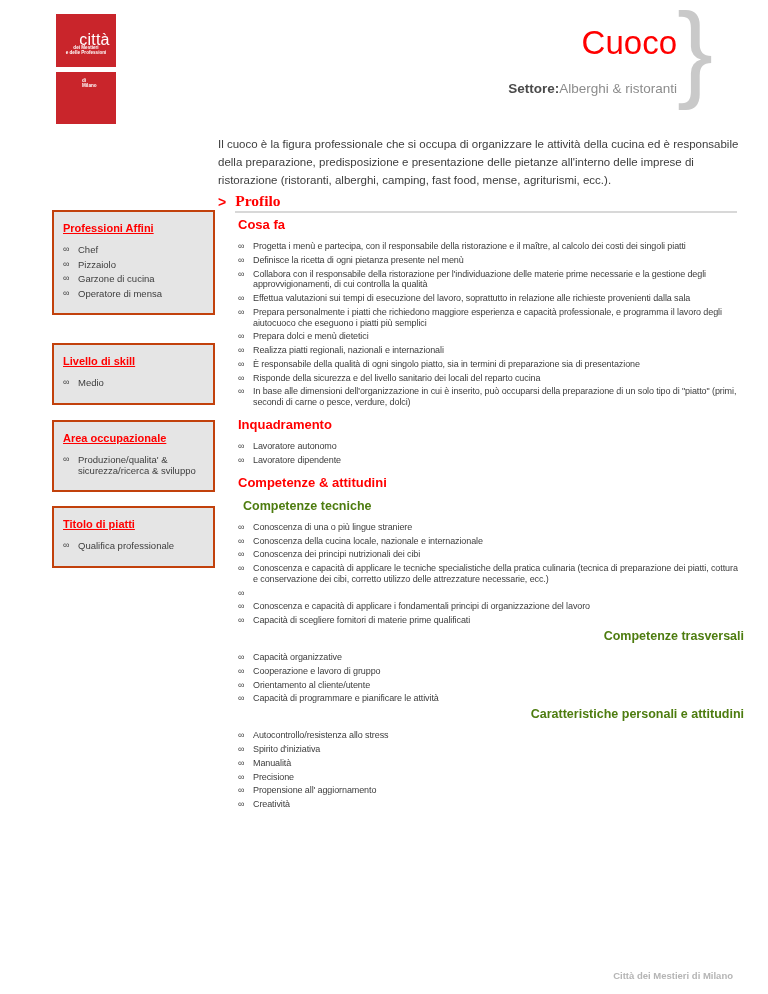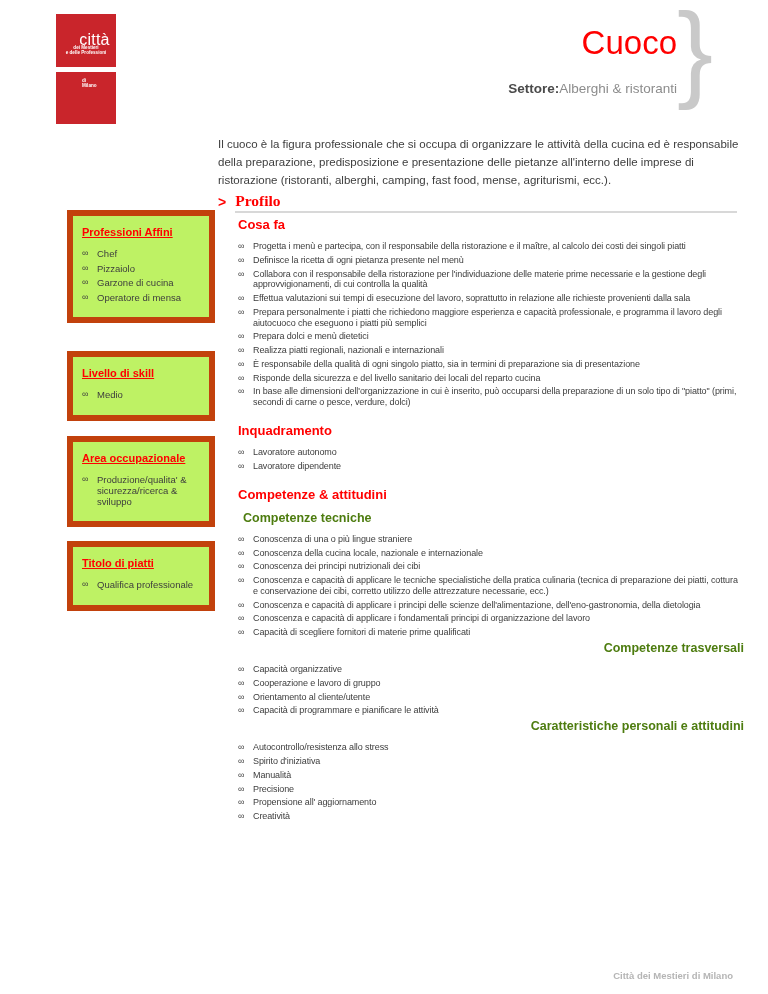--- a/index.html
+++ b/index.html
@@ -35,36 +35,36 @@
            font-size:11.5px; line-height:18px; color:#3d3d3d; }
 
   
   .profilo { position:absolute; left:218px; top:192px; width:519px; display:flex; align-items:flex-end; }
   .profilo-marker { color:#ff0000; font-weight:bold; font-size:14px; padding-bottom:3px; }
   .profilo-wrap { flex:1; margin-left:9px; border-bottom:2px solid #d8d8d8; padding-bottom:1px;font-family:Liberation Serif, serif; }
   .profilo-label { color:#ff0000; font-weight:bold; font-size:15.5px; }
 
   
   .sidebar { position:absolute; left:52px; top:210px; width:163px; }
-  .side-box { border:6px solid #c2410c; padding:10px 8px 11px 9px; background:#bef264;margin-left:15px; }
+  .side-box { border:2px solid #c2410c; padding:10px 8px 11px 9px; background:#e5e5e5; }
   .side-box + .side-box { margin-top:0; }
   .sb-gap-lg { margin-top:28px !important; }
   .sb-gap-md { margin-top:15px !important; }
   .sb-gap-sm { margin-top:14px !important; }
   .side-title { color:#ff0000; font-weight:bold; font-size:11px; text-decoration:underline; margin-bottom:10px; }
   .side-list { list-style:none; }
   .side-list li { display:flex; margin-bottom:3.5px; font-size:9.5px; line-height:11px; color:#3d3d3d; }
 
   
   .bullet { width:15px; flex-shrink:0; font-size:9px; line-height:11px; color:#3d3d3d; }
 
   
   .main { position:absolute; left:238px; top:217px; width:506px; }
   .section-h { color:#ff0000; font-weight:bold; font-size:13px; margin-bottom:9px; }
-  .section-h.spaced { margin-top:15px; }
+  .section-h.spaced { margin-top:9px; }
   .sub-h { color:#4d7c0f; font-weight:bold; font-size:12.5px; margin:0 0 9px 0; padding-left:5px; }
   .sub-h.spaced { margin-top:0;text-align:right; }
   .blist { list-style:none; margin-bottom:2px; }
   .blist li { display:flex; margin-bottom:2.8px; font-size:9px; line-height:10.8px;
               letter-spacing:-0.1px; color:#3d3d3d; }
 
   
   .footer { position:absolute; left:0; top:970px; width:733px; text-align:right;
             font-size:9.5px; font-weight:bold; color:#b5b5b5; }
 </style>
@@ -231,21 +231,20 @@
       <li>
           <span class="bullet">∞</span>
           <span>Conoscenza dei principi nutrizionali dei cibi</span>
         </li>
       <li>
           <span class="bullet">∞</span>
           <span>Conoscenza e capacità di applicare le tecniche specialistiche della pratica culinaria (tecnica di preparazione dei piatti, cottura e conservazione dei cibi, corretto utilizzo delle attrezzature necessarie, ecc.)</span>
         </li>
       <li>
           <span class="bullet">∞</span>
-          <span>Conoscenza e capacità di applicare i principi delle scienze dell'alimentazione, dell'eno-gastronomia, della dietologia</span>
         </li>
       <li>
           <span class="bullet">∞</span>
           <span>Conoscenza e capacità di applicare i fondamentali principi di organizzazione del lavoro</span>
         </li>
       <li>
           <span class="bullet">∞</span>
           <span>Capacità di scegliere fornitori di materie prime qualificati</span>
         </li>
     </ul>

